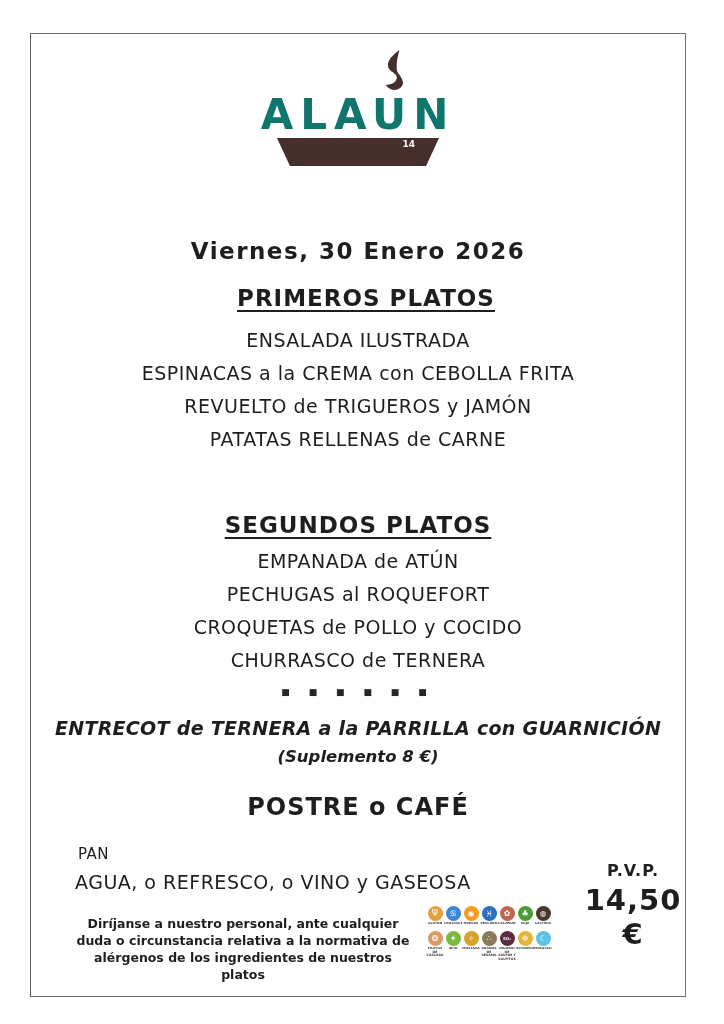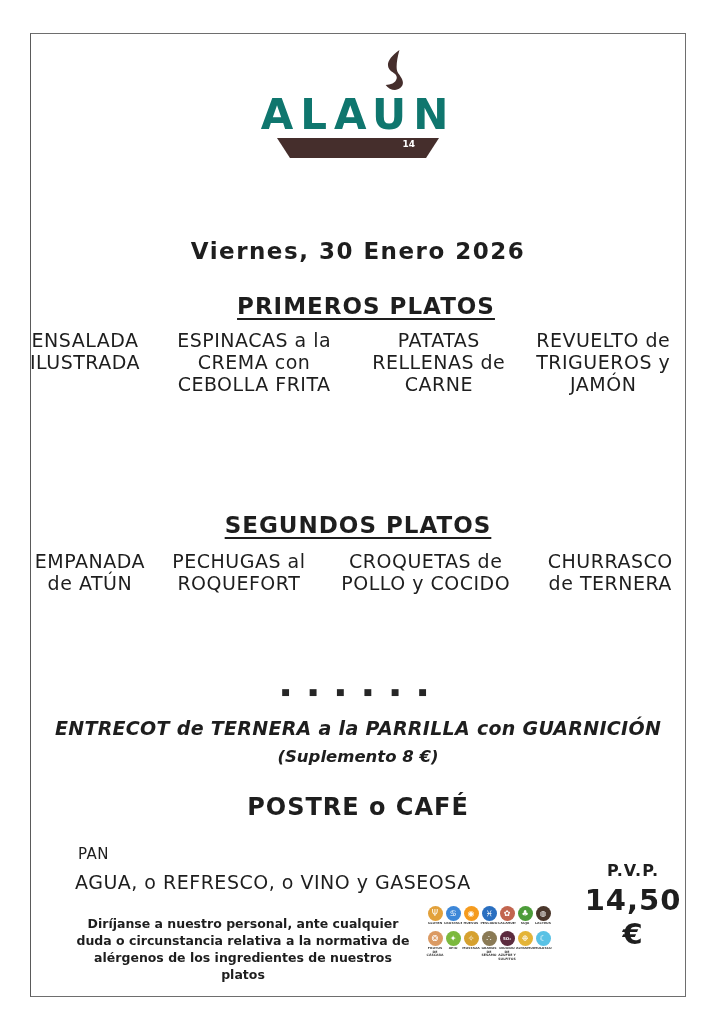--- a/index.html
+++ b/index.html
@@ -28,41 +28,41 @@
 
   
   .logo-wrap { top: 50px; }
   .flame-svg { display: block; margin: 0 auto; margin-left: 352px; }
   .brand-text {
     font-size: 42px; font-weight: bold; letter-spacing: 7px;
     line-height: 1.0; margin-top: -2px;
   }
   .tray {
     position: relative;
-    width: 162px; height: 20px;
+    width: 162px; height: 28px;
     margin: 2px auto 8px auto;
     clip-path: polygon(0 0, 100% 0, 92% 100%, 8% 100%);
   }
   .tray-number {
     position: absolute; right: 24px; top: 1px;
     color: #ffffff; font-size: 9px; font-weight: bold;
   }
 
   
   .menu-title { top: 186px; font-size: 31px; font-weight: bold; letter-spacing: 2px; }
   .menu-date  { top: 238px; font-size: 23px; font-weight: bold; letter-spacing: 1.5px; }
 
   .section-heading {
     font-size: 23px; font-weight: bold; letter-spacing: 1px;
     text-decoration: underline; text-underline-offset: 4px; text-decoration-thickness: 2px;
   }
-  .sec1-head { top: 293px; padding-left: 16px; }
+  .sec1-head { top: 285px; padding-left: 16px; }
   .sec2-head { top: 512px; }
 
-  .item-list { display: flex; flex-direction: row; gap: 11px; }
+  .item-list { display: flex; flex-direction: column; gap: 11px; }
   .sec1-items { top: 329px; }
   .sec2-items { top: 550px; }
   .menu-item { font-size: 19px; letter-spacing: 0.5px; }
 
   .dots { top: 687px; font-size: 9px; letter-spacing: 8px; color: #262626; }
 
   .special-line { top: 717px; font-size: 19px; font-weight: bold; font-style: italic; letter-spacing: 0.3px; }
   .supplement   { top: 747px; font-size: 16.5px; font-weight: bold; font-style: italic; }
   .dessert-line { top: 793px; font-size: 24px; font-weight: bold; letter-spacing: 1px; }
 
@@ -113,22 +113,22 @@
         <span class="tray-number">14</span>
       </div>
     </div>
 
     <div class="centered menu-date">Viernes, 30 Enero 2026</div>
 
     <div class="centered sec1-head section-heading">PRIMEROS PLATOS</div>
     <div class="centered sec1-items item-list">
       <div class="menu-item">ENSALADA ILUSTRADA</div>
       <div class="menu-item">ESPINACAS a la CREMA con CEBOLLA FRITA</div>
+      <div class="menu-item">REVUELTO de TRIGUEROS y JAMÓN</div>
       <div class="menu-item">PATATAS RELLENAS de CARNE</div>
-      <div class="menu-item">REVUELTO de TRIGUEROS y JAMÓN</div>
     </div>
 
     <div class="centered sec2-head section-heading">SEGUNDOS PLATOS</div>
     <div class="centered sec2-items item-list">
       <div class="menu-item">EMPANADA de ATÚN</div>
       <div class="menu-item">PECHUGAS al ROQUEFORT</div>
       <div class="menu-item">CROQUETAS de POLLO y COCIDO</div>
       <div class="menu-item">CHURRASCO de TERNERA</div>
     </div>
 

